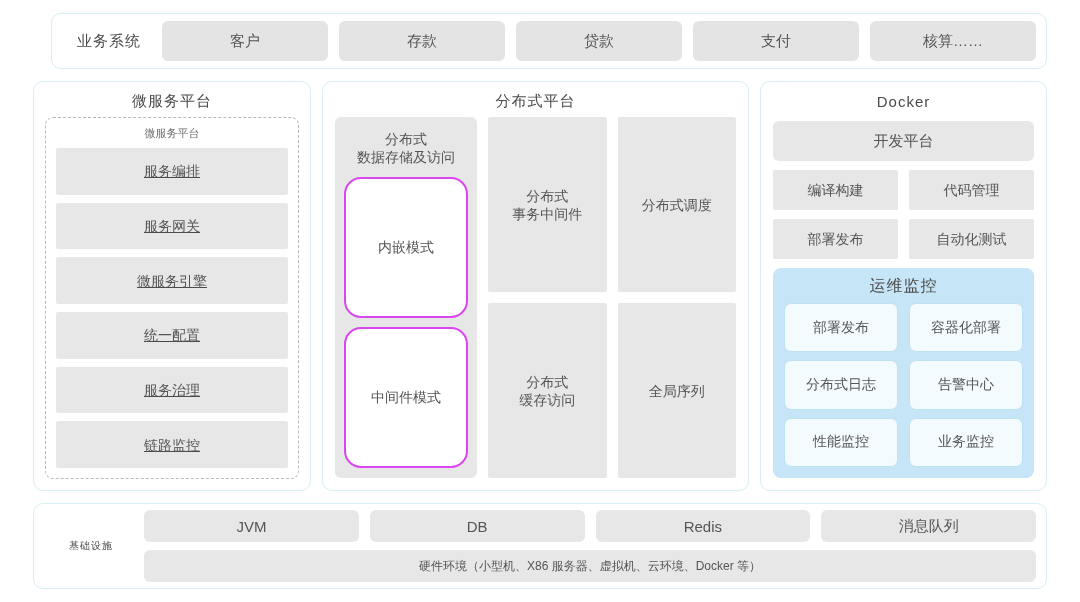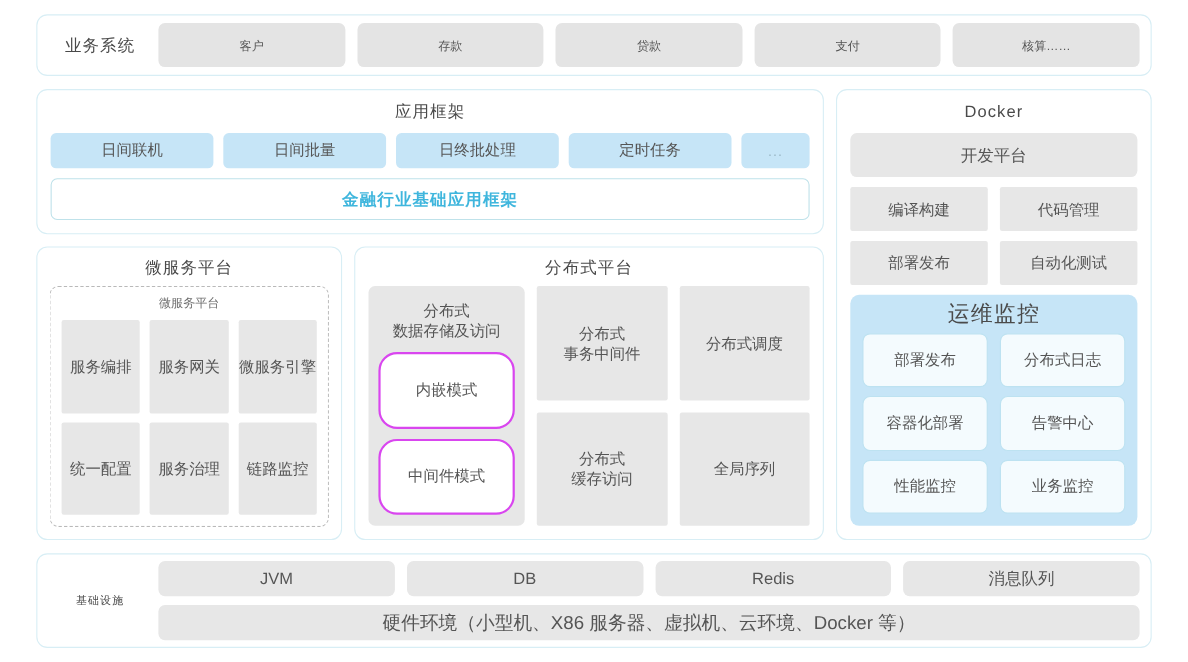--- a/index.html
+++ b/index.html
@@ -34,20 +34,21 @@
   }
 
   
   .biz-row {
     height: 56px;
     display: flex;
     align-items: center;
     padding: 0 10px 0 14px;
     gap: 10px;
     flex: 0 0 auto;
+    margin-left: 18px;
   }
   .biz-label {
     flex: 0 0 auto;
     width: 86px;
     text-align: center;
     font-size: 15px;
     color: #4a4a4a;
     letter-spacing: 1px;
   }
   .biz-items {
@@ -56,21 +57,21 @@
     gap: 11px;
   }
   .biz-item {
     flex: 1 1 0;
     height: 40px;
     background: #e4e4e4;
     border-radius: 6px;
     display: flex;
     align-items: center;
     justify-content: center;
-    font-size: 11px;
+    font-size: 15px;
     color: #555555;
   }
 
   
   .middle {
     flex: 1 1 auto;
     display: flex;
     gap: 11px;
     min-height: 0;
   }
@@ -165,24 +166,25 @@
   }
   .msp-inner-title {
     text-align: center;
     font-size: 11px;
     color: #6e6e6e;
     line-height: 16px;
   }
   .msp-grid {
     flex: 1 1 auto;
     display: grid;
-    grid-template-columns: 1fr 1fr 1fr;
+    grid-template-columns: 1fr;
     grid-auto-rows: 1fr;
     gap: 8px 9px;
     min-height: 0;
+    text-decoration: underline;
   }
   .cell-gray {
     background: #e7e7e7;
     border-radius: 2px;
     display: flex;
     align-items: center;
     justify-content: center;
     text-align: center;
     font-size: 14px;
     color: #555555;
@@ -276,21 +278,21 @@
     background: #c6e5f7;
     border-radius: 8px;
     padding: 8px 11px 11px 11px;
     display: flex;
     flex-direction: column;
     gap: 7px;
     min-height: 0;
   }
   .ops-title {
     text-align: center;
-    font-size: 20px;
+    font-size: 16px;
     color: #4a4a4a;
     letter-spacing: 1px;
     line-height: 20px;
   }
   .ops-grid {
     flex: 1 1 auto;
     display: grid;
     grid-template-columns: 1fr 1fr;
     grid-auto-rows: 1fr;
     gap: 8px 11px;
@@ -346,21 +348,21 @@
     font-size: 15px;
     color: #555555;
   }
   .infra-wide {
     height: 32px;
     background: #e7e7e7;
     border-radius: 6px;
     display: flex;
     align-items: center;
     justify-content: center;
-    font-size: 17px;
+    font-size: 12px;
     color: #555555;
   }
 </style>
 </head>
 <body>
 
 <div class="page">
 
   <div class="card biz-row">
     <div class="biz-label">业务系统</div>
@@ -370,31 +372,20 @@
       <div class="biz-item">贷款</div>
       <div class="biz-item">支付</div>
       <div class="biz-item">核算……</div>
     </div>
   </div>
 
   <div class="middle">
 
     <div class="middle-left">
 
-      <div class="card appfw">
-        <div class="panel-title">应用框架</div>
-        <div class="appfw-tags">
-          <div class="tag-blue">日间联机</div>
-          <div class="tag-blue">日间批量</div>
-          <div class="tag-blue">日终批处理</div>
-          <div class="tag-blue">定时任务</div>
-          <div class="tag-blue ellipsis">...</div>
-        </div>
-        <div class="appfw-banner">金融行业基础应用框架</div>
-      </div>
 
       <div class="lower-left">
 
         <div class="card msp">
           <div class="panel-title">微服务平台</div>
           <div class="msp-inner">
             <div class="msp-inner-title">微服务平台</div>
             <div class="msp-grid">
               <div class="cell-gray">服务编排</div>
               <div class="cell-gray">服务网关</div>
@@ -436,22 +427,22 @@
         <div class="devops-grid">
           <div class="cell-gray">编译构建</div>
           <div class="cell-gray">代码管理</div>
           <div class="cell-gray">部署发布</div>
           <div class="cell-gray">自动化测试</div>
         </div>
         <div class="ops">
           <div class="ops-title">运维监控</div>
           <div class="ops-grid">
             <div class="ops-cell">部署发布</div>
+            <div class="ops-cell">容器化部署</div>
             <div class="ops-cell">分布式日志</div>
-            <div class="ops-cell">容器化部署</div>
             <div class="ops-cell">告警中心</div>
             <div class="ops-cell">性能监控</div>
             <div class="ops-cell">业务监控</div>
           </div>
         </div>
       </div>
     </div>
 
   </div>
 

